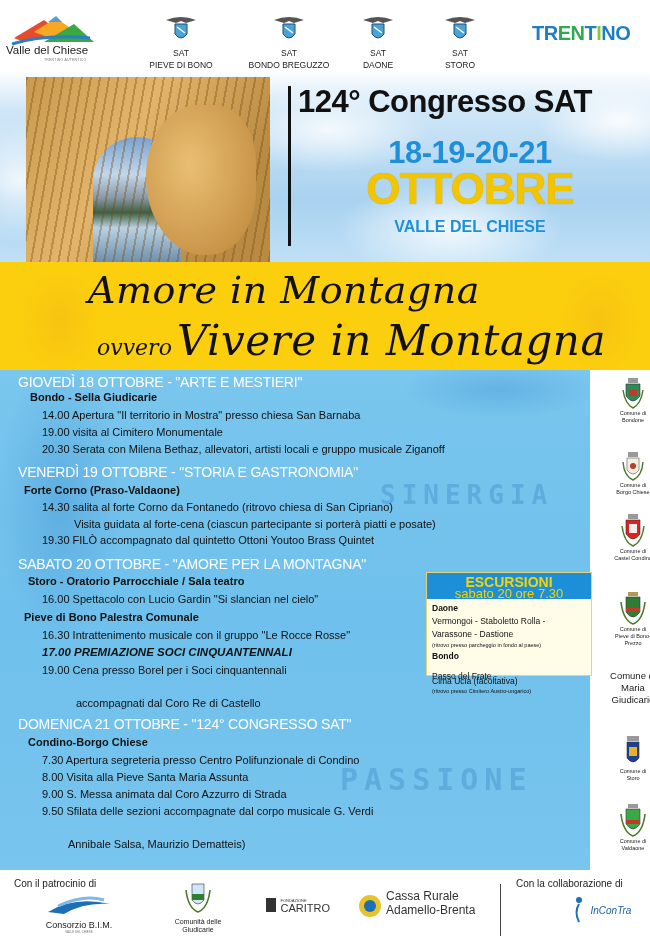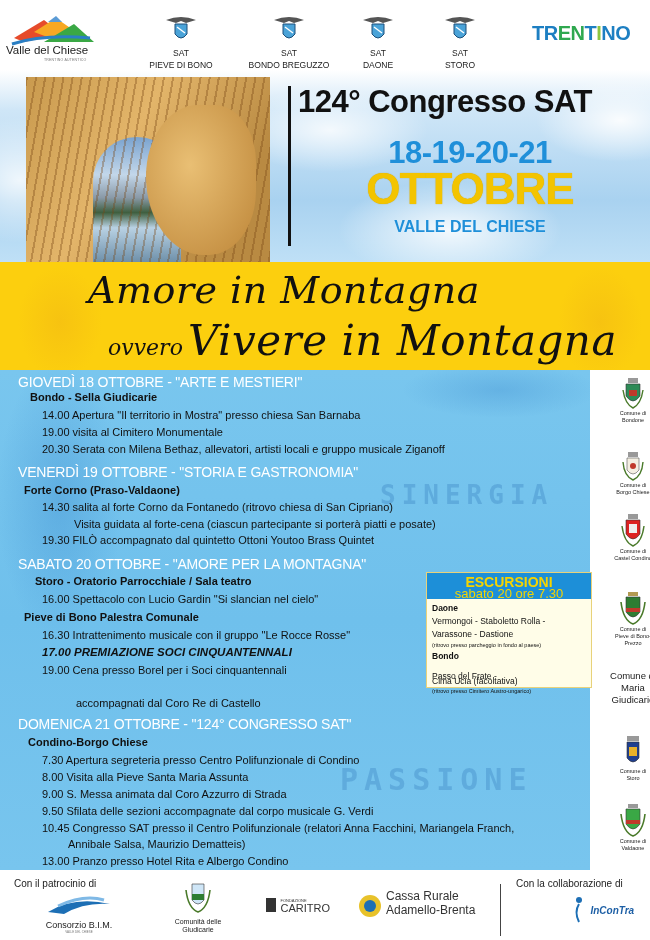--- a/index.html
+++ b/index.html
@@ -63,21 +63,21 @@
   
   .banner {
     position: absolute; left: 0; top: 262px; width: 650px; height: 108px;
     background:
       radial-gradient(ellipse 60px 80px at 60px 60px, rgba(240,180,20,.45), rgba(0,0,0,0) 70%),
       radial-gradient(ellipse 60px 80px at 600px 60px, rgba(240,180,20,.45), rgba(0,0,0,0) 70%),
       #fccf0e;
   }
   .banner .l1 { position: absolute; left: 0; width: 568px; top: 6px; text-align: center;
     font-family: "DejaVu Serif", serif; font-style: italic; font-size: 38px; color: #111; letter-spacing: .5px; }
-  .banner .l2 { position: absolute; left: 108px; top: 54px; white-space: nowrap;
+  .banner .l2 { position: absolute; left: 97px; top: 54px; white-space: nowrap;
     font-family: "DejaVu Serif", serif; font-style: italic; color: #111; }
   .banner .l2 .small { font-size: 22px; }
   .banner .l2 .big { font-size: 42px; letter-spacing: .5px; }
 
   
   .program {
     position: absolute; left: 0; top: 370px; width: 590px; height: 500px;
     background:
       radial-gradient(ellipse 90px 200px at 60px 130px, rgba(30,110,190,.25), rgba(0,0,0,0) 70%),
       radial-gradient(ellipse 140px 40px at 500px 20px, rgba(30,110,190,.22), rgba(0,0,0,0) 70%),
@@ -85,21 +85,21 @@
     overflow: hidden;
   }
   .wm { position: absolute; font-family: "DejaVu Sans Mono", monospace; font-weight: bold; color: rgba(40,110,180,.28); letter-spacing: 6px; }
   .day-h { position: absolute; left: 18px; font-size: 14px; color: #fff; white-space: nowrap; letter-spacing: -0.2px; }
   .loc { position: absolute; font-size: 11px; font-weight: bold; color: #111; white-space: nowrap; }
   .ev { position: absolute; font-size: 11px; color: #111; white-space: nowrap; }
   .ev.it { font-style: italic; font-weight: bold; font-size: 11.5px; }
 
   
   .exc {
-    position: absolute; left: 426px; top: 572px; width: 166px; height: 116px;
+    position: absolute; left: 426px; top: 572px; width: 166px; height: 104px;
     background: #fffde8; border: 1px solid #e8d27a;
   }
   .exc .head { position: absolute; left: 0; top: 0; width: 100%; height: 26px; background: #1d8fd8; text-align: center; }
   .exc .head .t { display: block; font-size: 14px; font-weight: bold; color: #f6d400; line-height: 15px; margin-top: 2px; }
   .exc .head .s { display: block; font-size: 13px; color: #f6d400; line-height: 8px; }
   .exc .row { position: absolute; left: 5px; font-size: 8.5px; color: #111; white-space: nowrap; }
   .exc .row.b { font-weight: bold; }
   .exc .row.n { font-size: 5.5px; }
 
   
@@ -207,37 +207,35 @@
   <div class="ev" style="left:42px; top:56px">19.00 visita al Cimitero Monumentale</div>
   <div class="ev" style="left:42px; top:73px">20.30 Serata con Milena Bethaz, allevatori, artisti locali e gruppo musicale Ziganoff</div>
 
   <div class="day-h" style="top:94px">VENERDÌ 19 OTTOBRE - "STORIA E GASTRONOMIA"</div>
   <div class="loc" style="left:24px; top:114px">Forte Corno (Praso-Valdaone)</div>
   <div class="ev" style="left:42px; top:131px">14.30 salita al forte Corno da Fontanedo (ritrovo chiesa di San Cipriano)</div>
   <div class="ev" style="left:74px; top:148px">Visita guidata al forte-cena (ciascun partecipante si porterà piatti e posate)</div>
   <div class="ev" style="left:42px; top:164px">19.30 FILÒ accompagnato dal quintetto Ottoni Youtoo Brass Quintet</div>
 
   <div class="day-h" style="top:186px">SABATO 20 OTTOBRE - "AMORE PER LA MONTAGNA"</div>
-  <div class="loc" style="left:35px; top:205px">Storo - Oratorio Parrocchiale / Sala teatro</div>
+  <div class="loc" style="left:28px; top:205px">Storo - Oratorio Parrocchiale / Sala teatro</div>
   <div class="ev" style="left:42px; top:223px">16.00 Spettacolo con Lucio Gardin "Si slancian nel cielo"</div>
   <div class="loc" style="left:24px; top:241px">Pieve di Bono Palestra Comunale</div>
   <div class="ev" style="left:42px; top:259px">16.30 Intrattenimento musicale con il gruppo "Le Rocce Rosse"</div>
   <div class="ev it" style="left:42px; top:276px">17.00 PREMIAZIONE SOCI CINQUANTENNALI</div>
   <div class="ev" style="left:42px; top:294px">19.00 Cena presso Borel per i Soci cinquantennali</div>
   <div class="ev" style="left:76px; top:327px">accompagnati dal Coro Re di Castello</div>
 
   <div class="day-h" style="top:346px">DOMENICA 21 OTTOBRE - "124° CONGRESSO SAT"</div>
   <div class="loc" style="left:28px; top:366px">Condino-Borgo Chiese</div>
   <div class="ev" style="left:42px; top:384px">7.30 Apertura segreteria presso Centro Polifunzionale di Condino</div>
   <div class="ev" style="left:42px; top:401px">8.00 Visita alla Pieve Santa Maria Assunta</div>
   <div class="ev" style="left:42px; top:418px">9.00 S. Messa animata dal Coro Azzurro di Strada</div>
   <div class="ev" style="left:42px; top:435px">9.50 Sfilata delle sezioni accompagnate dal corpo musicale G. Verdi</div>
-  <div class="ev" style="left:42px; top:452px">10.45 Congresso SAT presso il Centro Polifunzionale (relatori Anna Facchini, Mariangela Franch,</div>
   <div class="ev" style="left:68px; top:468px">Annibale Salsa, Maurizio Dematteis)</div>
-  <div class="ev" style="left:42px; top:485px">13.00 Pranzo presso Hotel Rita e Albergo Condino</div>
 </div>
 
 <div class="exc">
   <div class="head">
     <span class="t">ESCURSIONI</span>
     <span class="s">sabato 20 ore 7.30</span>
   </div>
   <div class="row b" style="top:30px">Daone</div>
   <div class="row" style="top:43px">Vermongoi - Staboletto Rolla -</div>
   <div class="row" style="top:56px">Varassone - Dastione</div>
@@ -355,15 +353,15 @@
     </svg>
     <div style="position:absolute; left:28px; top:0; font-size:12px; color:#333; white-space:nowrap; line-height:13px;">Cassa Rurale</div>
     <div style="position:absolute; left:28px; top:14px; font-size:12px; color:#333; white-space:nowrap; line-height:13px;">Adamello-Brenta</div>
   </div>
 
   <div class="sponsor" style="left:572px; top:26px; width:70px; text-align:left;">
     <svg width="14" height="28" viewBox="0 0 14 28" style="vertical-align:middle">
       <circle cx="7" cy="4" r="3" fill="#1d6fb5"></circle>
       <path d="M7 8 Q2 16 7 26" stroke="#1d6fb5" stroke-width="2" fill="none"></path>
     </svg>
-    <span style="font-size:10px; font-style:italic; color:#1d5fa5; font-weight:bold; vertical-align:middle;">InConTra</span>
+    <span style="font-size:10px; font-style:italic; color:#1d5fa5; font-weight:normal; vertical-align:middle;">InConTra</span>
   </div>
 </div>
 
 </body></html>

